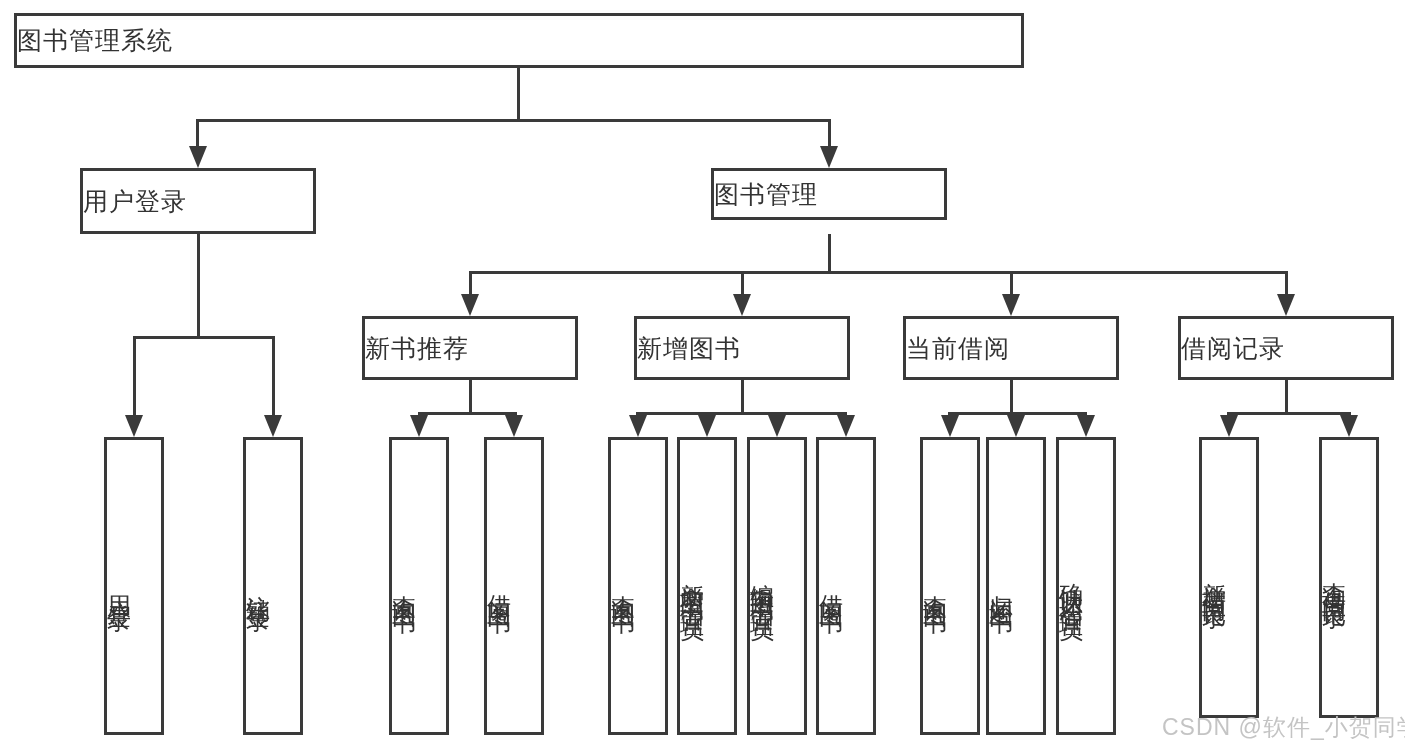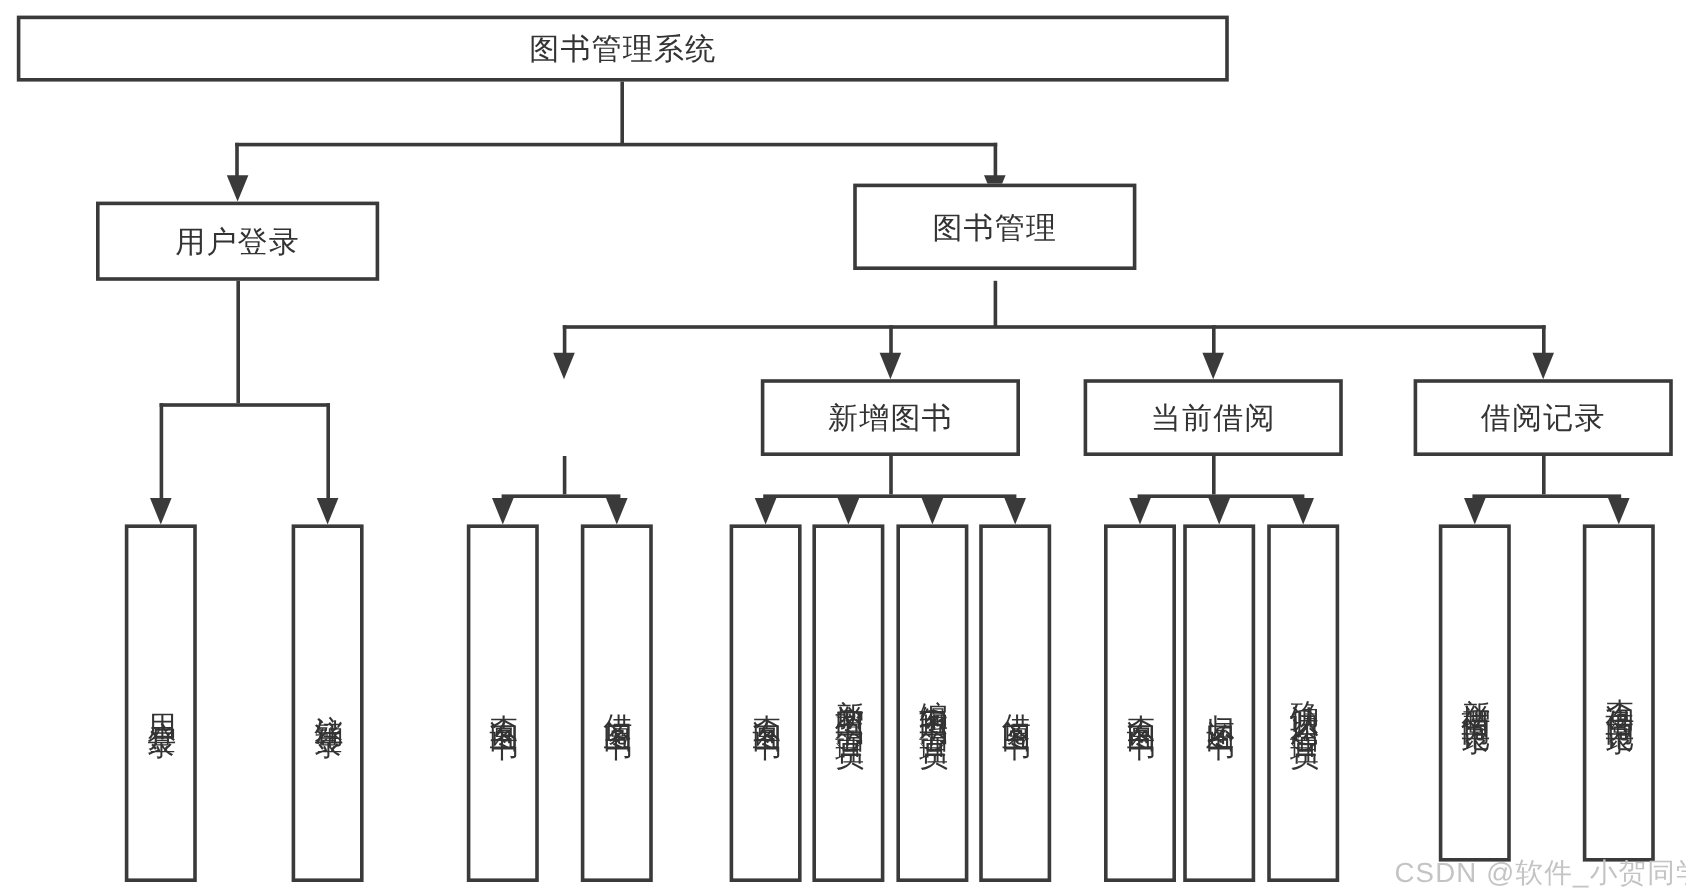--- a/index.html
+++ b/index.html
@@ -15,21 +15,21 @@
     font-family: "Liberation Sans", sans-serif;
     overflow: hidden;
   }
   .box {
     position: absolute;
     box-sizing: border-box;
     border: 3px solid var(--line, #3a3a3a);
     background: #ffffff;
     display: flex;
     align-items: center;
-    justify-content: center;
+    justify-content: flex-start;
     color: var(--text, #333333);
     font-size: 25px;
     letter-spacing: 1px;
   }
   .box.vert {
     font-size: 24px;
   }
   .box.vert .lbl {
     writing-mode: vertical-rl;
     text-orientation: mixed;
@@ -70,21 +70,21 @@
   <div class="vline" style="left:517px; top:68px; width:3px; height:52px"></div>
   <div class="hline" style="left:196px; top:119px; width:635px; height:3px"></div>
   <div class="vline" style="left:196px; top:119px; width:3px; height:28px"></div>
   <div class="arrow-down" style="left:189px; top:146px"></div>
   <div class="vline" style="left:828px; top:119px; width:3px; height:28px"></div>
   <div class="arrow-down" style="left:820px; top:146px"></div>
 
   <div class="box" style="left:80px; top:168px; width:236px; height:66px">
     <span class="lbl">用户登录</span>
   </div>
-  <div class="box" style="left:711px; top:153px; width:236px; height:72px">
+  <div class="box" style="left:711px; top:168px; width:236px; height:52px">
     <span class="lbl">图书管理</span>
   </div>
 
   <div class="vline" style="left:197px; top:234px; width:3px; height:102px"></div>
   <div class="hline" style="left:133px; top:336px; width:142px; height:3px"></div>
   <div class="vline" style="left:133px; top:336px; width:3px; height:80px"></div>
   <div class="arrow-down" style="left:125px; top:415px"></div>
   <div class="vline" style="left:272px; top:336px; width:3px; height:80px"></div>
   <div class="arrow-down" style="left:264px; top:415px"></div>
 
@@ -92,20 +92,23 @@
   <div class="hline" style="left:469px; top:271px; width:819px; height:3px"></div>
   <div class="vline" style="left:469px; top:271px; width:3px; height:24px"></div>
   <div class="arrow-down" style="left:461px; top:294px"></div>
   <div class="vline" style="left:741px; top:271px; width:3px; height:24px"></div>
   <div class="arrow-down" style="left:733px; top:294px"></div>
   <div class="vline" style="left:1010px; top:271px; width:3px; height:24px"></div>
   <div class="arrow-down" style="left:1002px; top:294px"></div>
   <div class="vline" style="left:1285px; top:271px; width:3px; height:24px"></div>
   <div class="arrow-down" style="left:1277px; top:294px"></div>
 
+  <div class="box" style="left:362px; top:316px; width:216px; height:64px">
+    <span class="lbl">新书推荐</span>
+  </div>
   <div class="box" style="left:634px; top:316px; width:216px; height:64px">
     <span class="lbl">新增图书</span>
   </div>
   <div class="box" style="left:1178px; top:316px; width:216px; height:64px">
     <span class="lbl">借阅记录</span>
   </div>
   <div class="box" style="left:903px; top:316px; width:216px; height:64px">
     <span class="lbl">当前借阅</span>
   </div>
 

